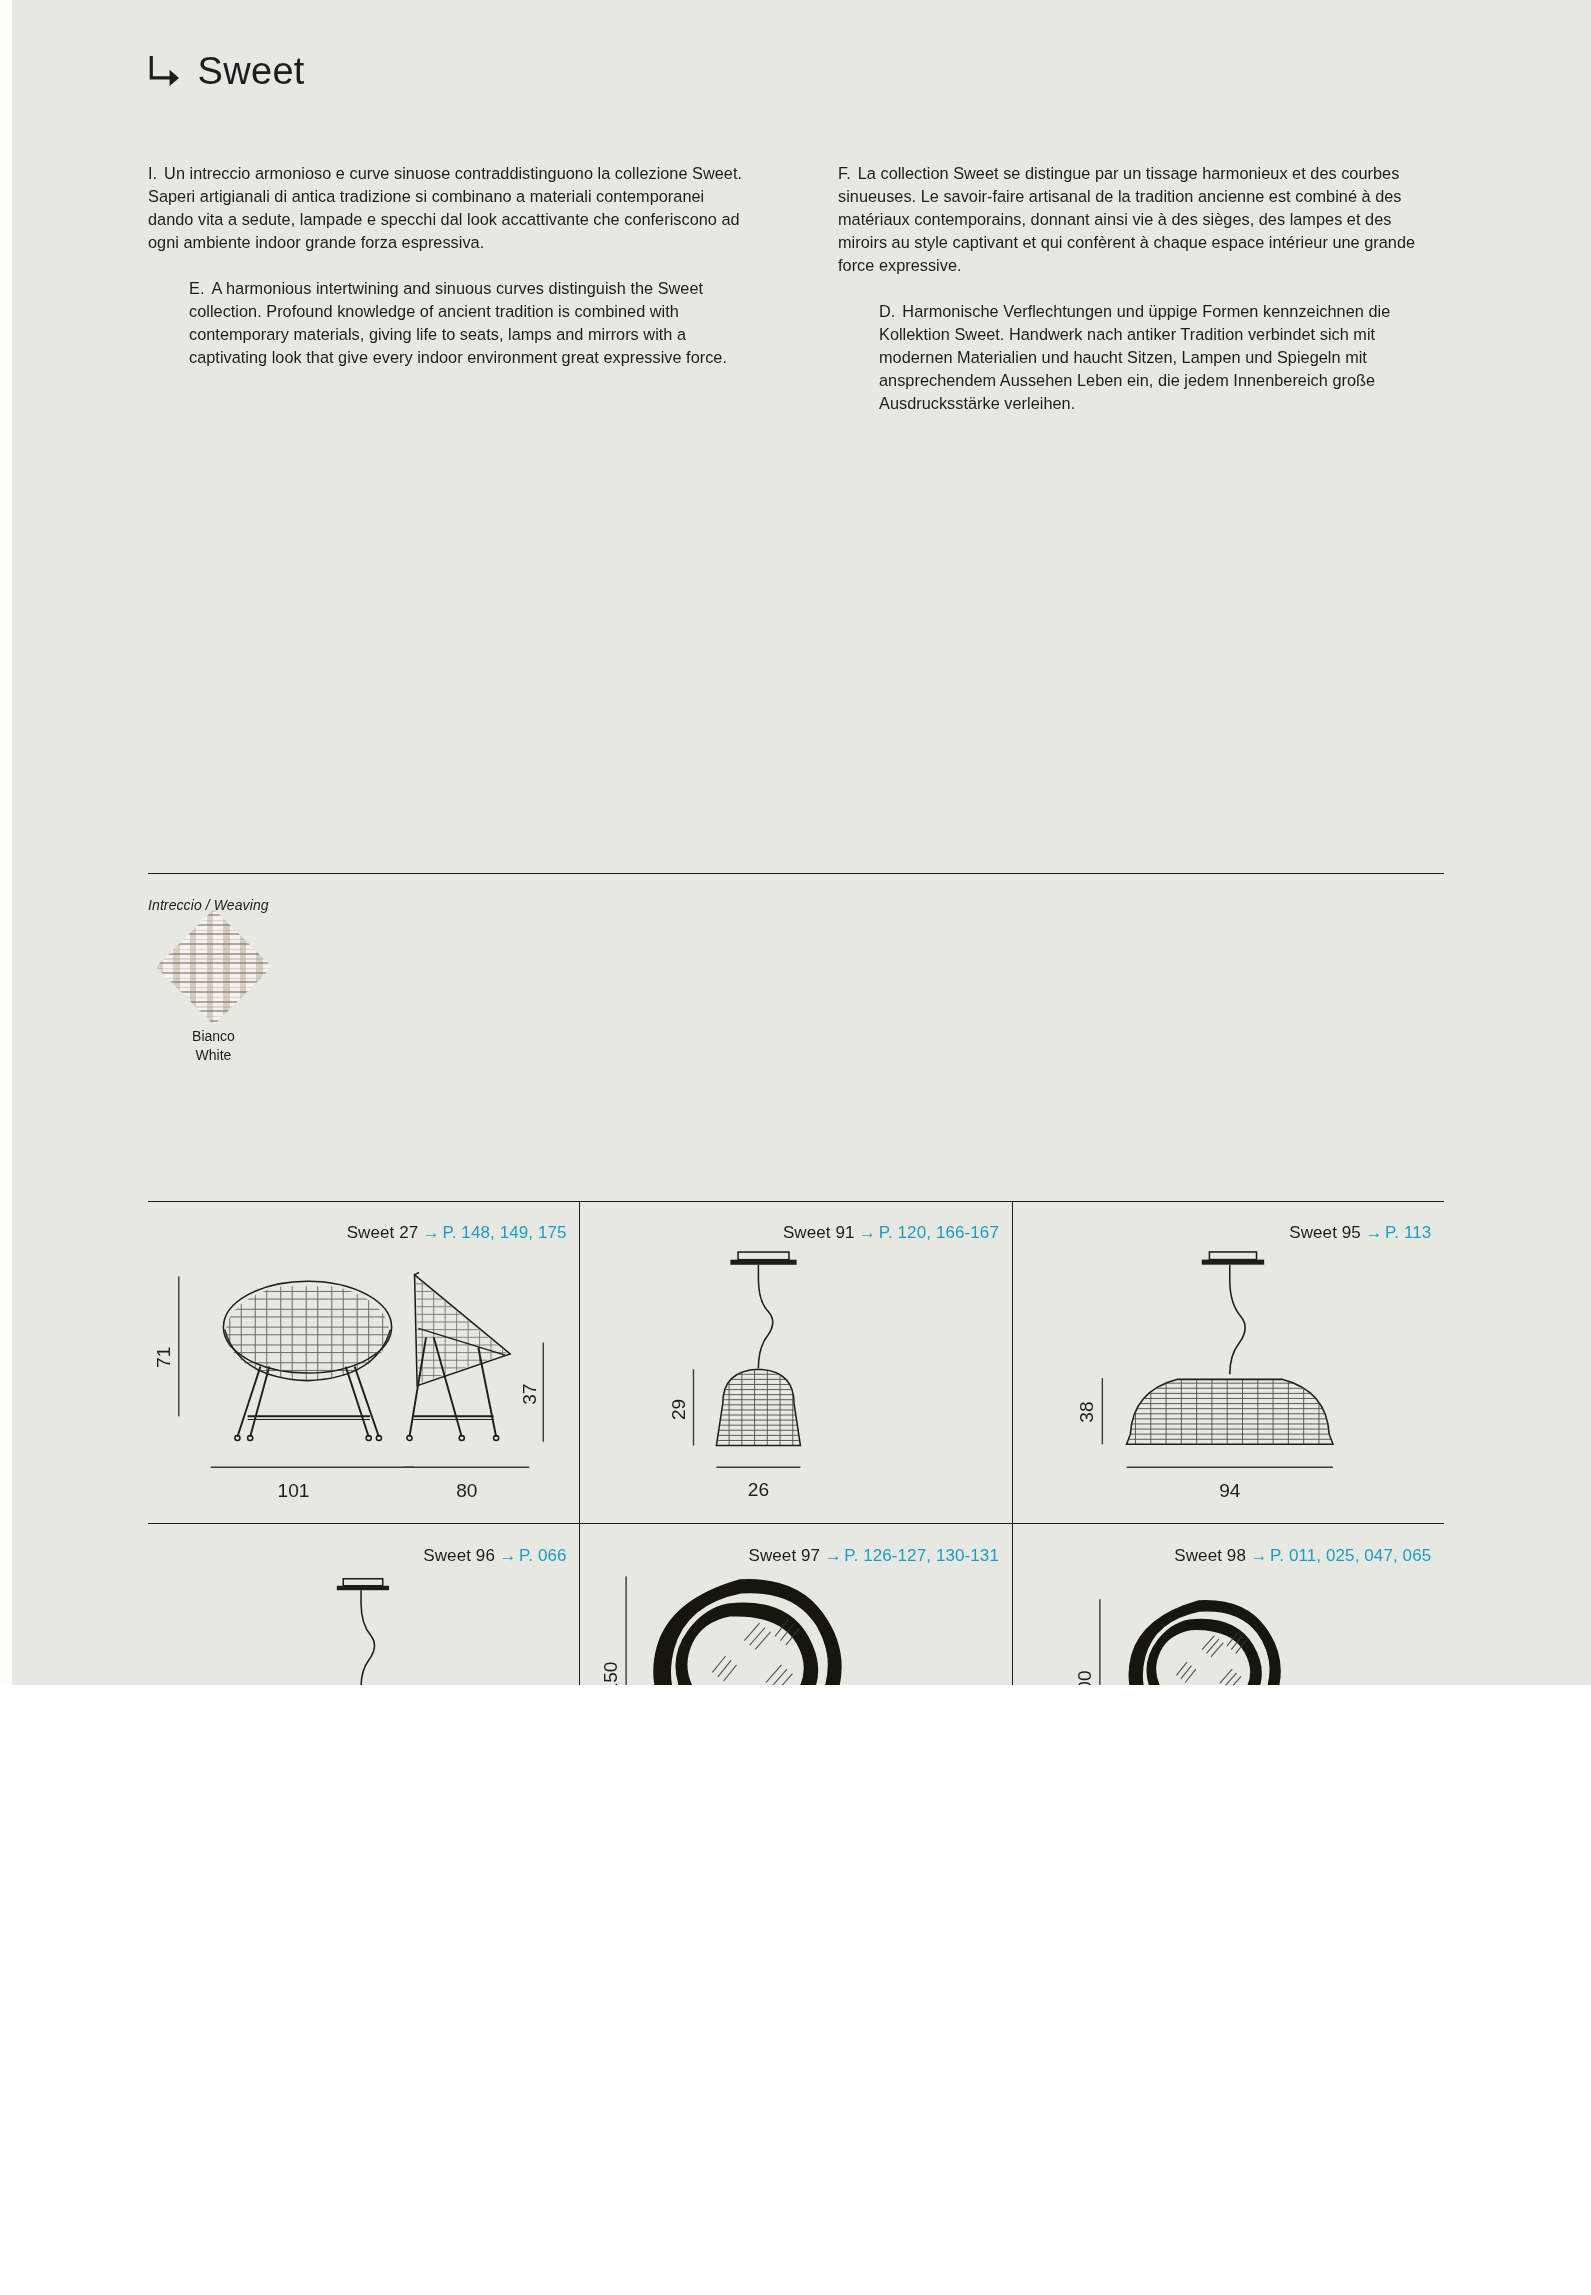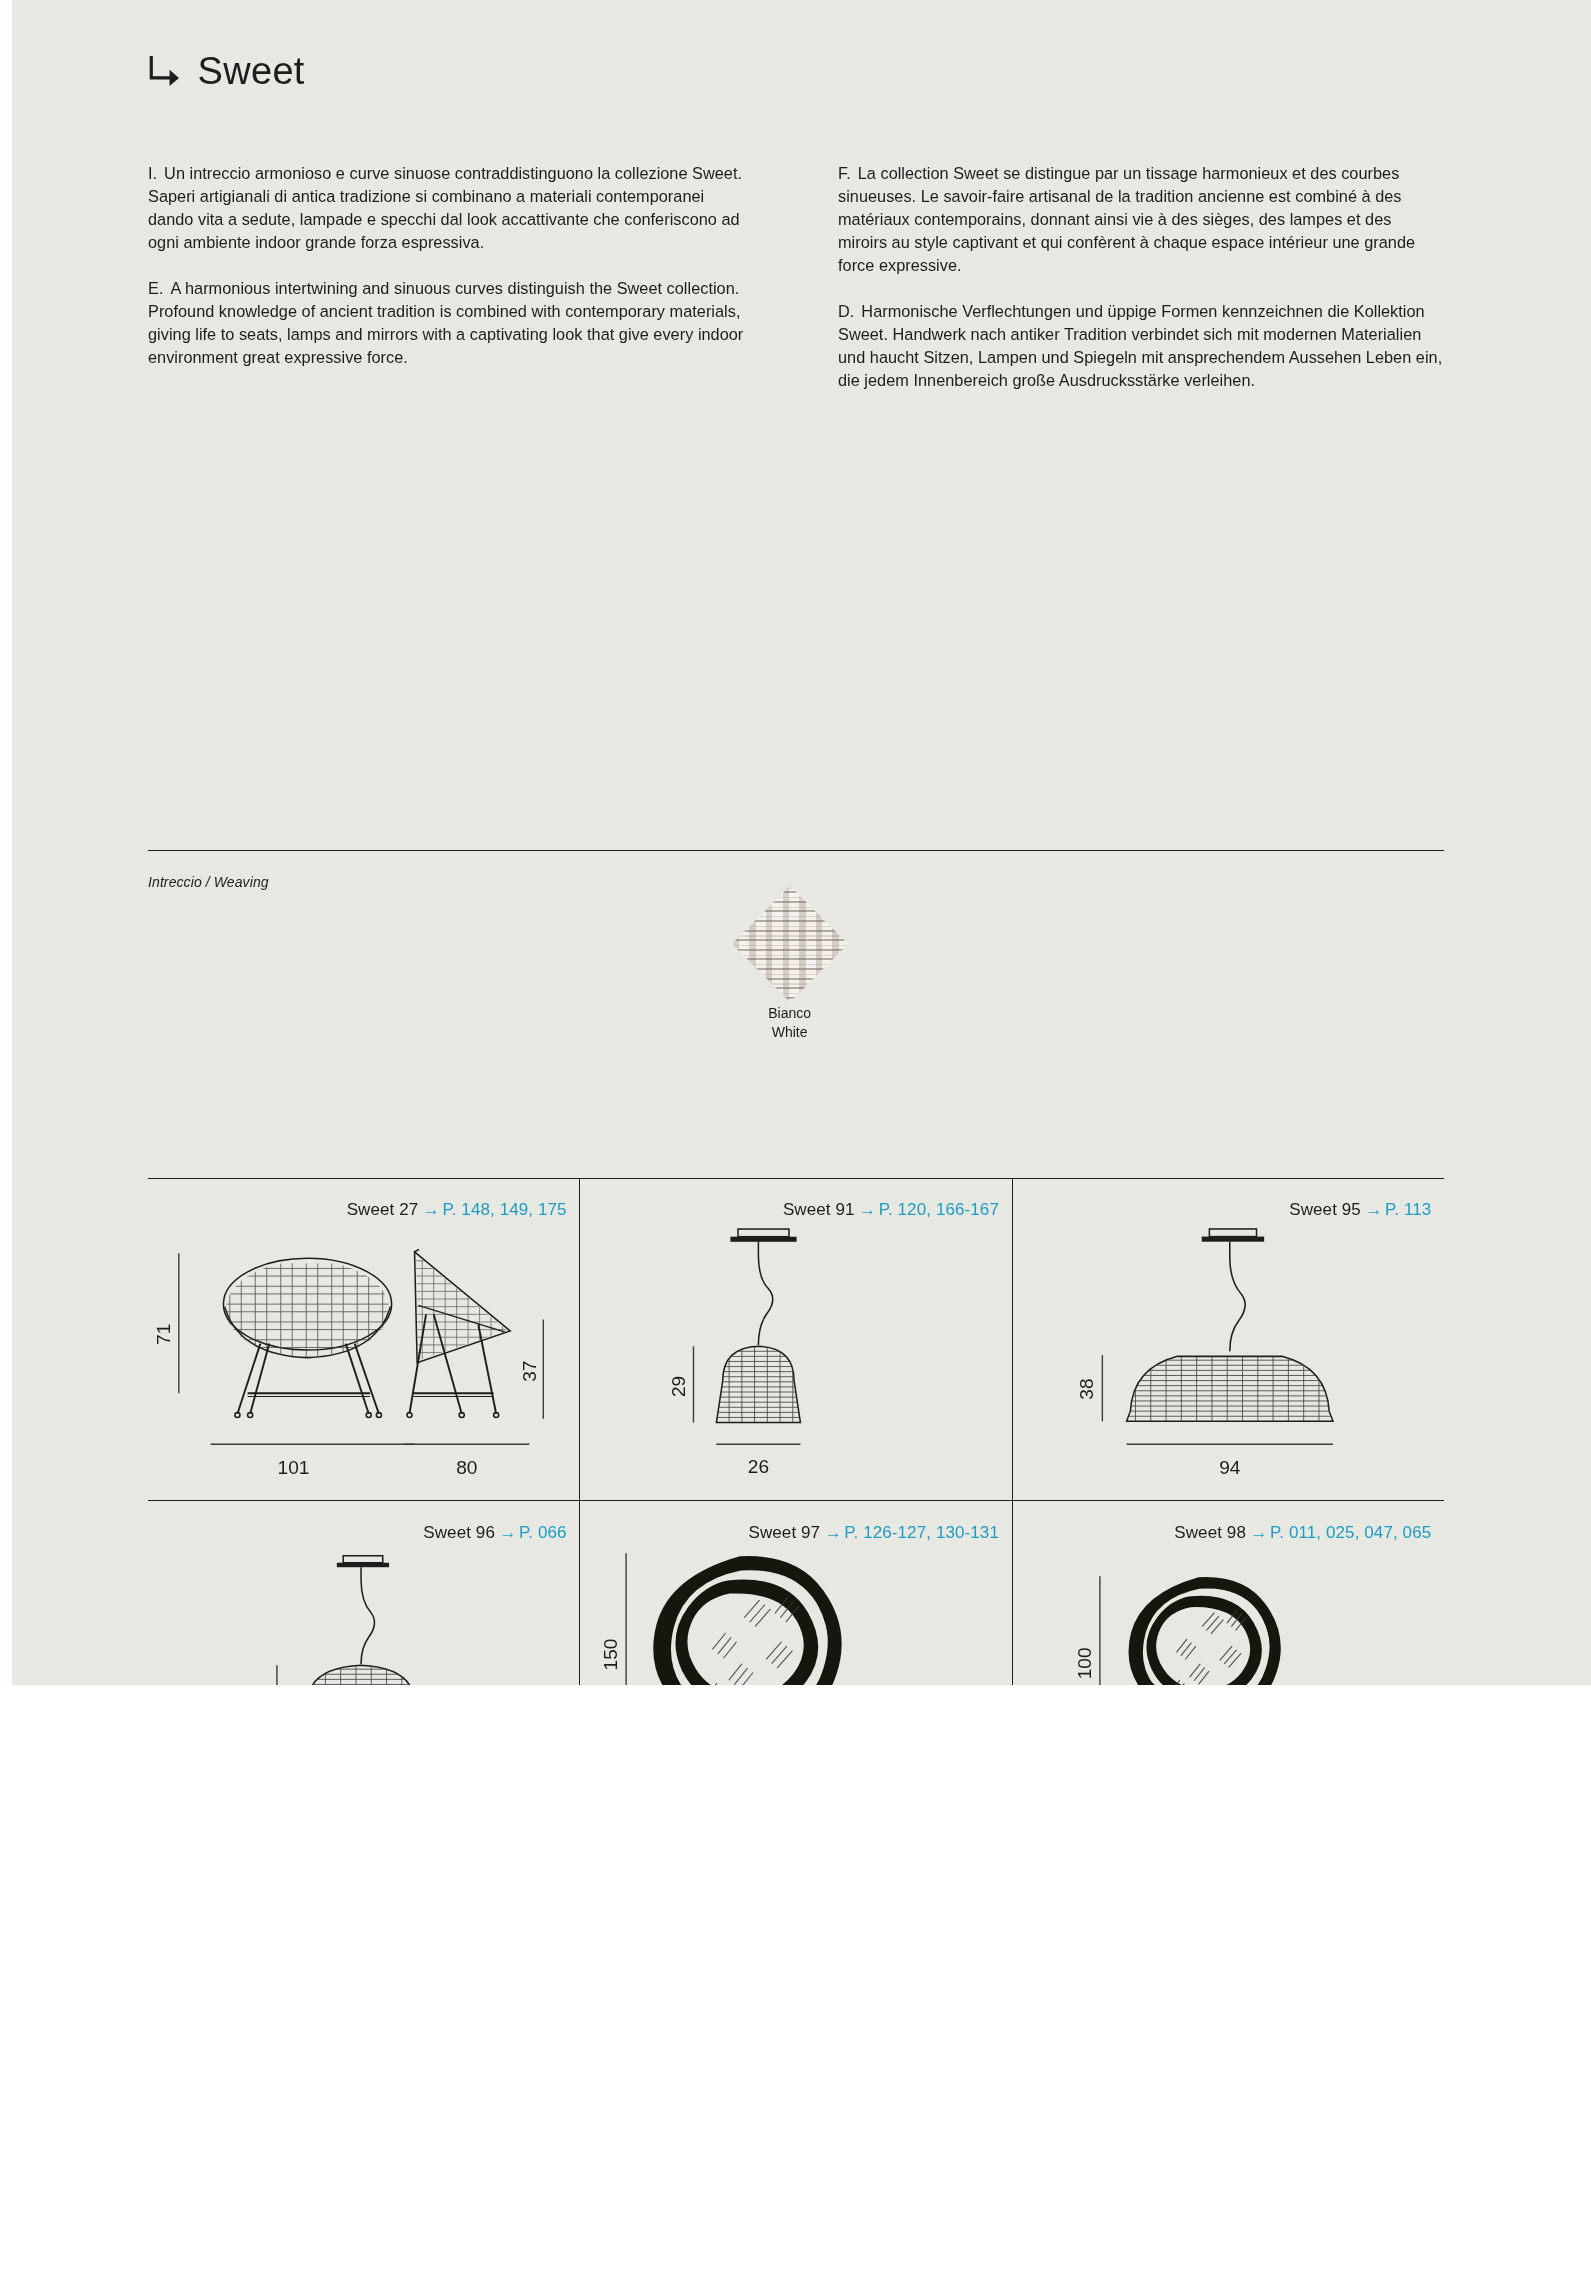--- a/index.html
+++ b/index.html
@@ -57,21 +57,21 @@
     margin-top: 72px;
     column-gap: 85px;
   }
   .intro-col { width: 605px; }
   .para {
     font-size: 16.3px;
     line-height: 23px;
     color: #1d1d1b;
     letter-spacing: 0.03px;
   }
-  .para + .para { margin-top: 23px; }
+  .para + .para { margin-top: 23px; margin-left: 41px; }
   .lang { display: inline; }
   .lang-gap { display: inline-block; width: 7px; }
 
   
   .rule {
     height: 0;
     border-top: 1px solid #1d1d1b;
     width: 100%;
   }
   .rule-thin {
@@ -84,21 +84,21 @@
     margin-top: 23px;
     font-size: 14px;
     font-style: italic;
     color: #1d1d1b;
     letter-spacing: 0.1px;
   }
 
   
   .swatches {
     display: flex;
-    justify-content: center;
+    justify-content: space-between;
     gap: 46px;
     margin-top: 12.7px;
     padding-right: 12.7px;
   }
   .swatch { width: 131px; text-align: center; }
   .swatch-diamond {
     width: 82px; height: 82px;
     margin: 0 auto;
     transform: rotate(45deg);
     overflow: hidden;

